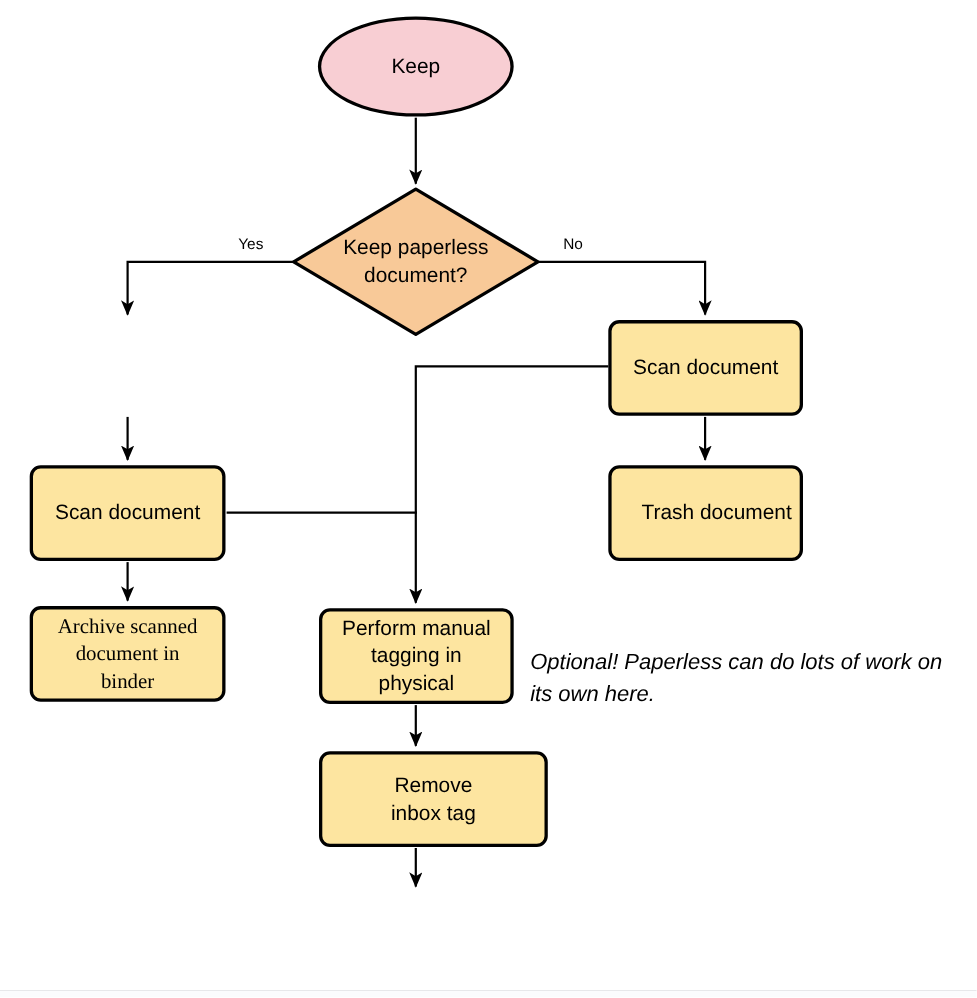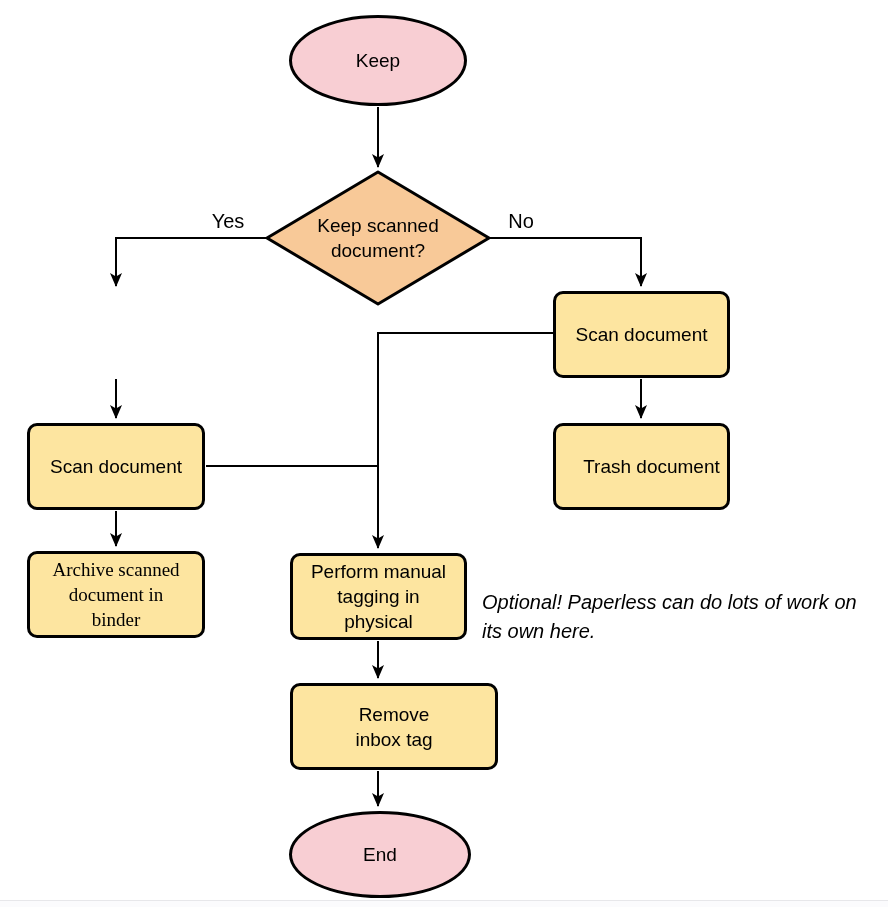--- a/index.html
+++ b/index.html
@@ -66,21 +66,21 @@
   #n-archive { left: 27px;  top: 551px; width: 178px; height: 87px; font-family: Liberation Serif, serif; }
   #n-scanr   { left: 553px; top: 291px; width: 177px; height: 87px; }
   #n-trash   { left: 553px; top: 423px; width: 177px; height: 87px; padding-left: 24px; }
   #n-tagging { left: 290px; top: 553px; width: 177px; height: 87px; }
   #n-remove  { left: 290px; top: 683px; width: 208px; height: 87px; }
   #n-end     { left: 289px; top: 811px; width: 182px; height: 87px; }
   .edge-label {
     position: absolute;
     width: 46px;
     text-align: center;
-    font-size: 20px;
+    font-size: 14px;
     line-height: 20px;
   }
   #lbl-yes { left: 205px; top: 211px; }
   #lbl-no  { left: 498px; top: 211px; }
   .note {
     position: absolute;
     left: 482px;
     top: 588px;
     width: 410px;
     font-size: 20px;
@@ -129,21 +129,21 @@
     <path class="edge" d="M206 466 L379 466"></path>
     <path class="edge" d="M378 641 L378 678" marker-end="url(#arrow)"></path>
     <path class="edge" d="M378 771 L378 806" marker-end="url(#arrow)"></path>
   </svg>
 
   <div id="n-start" class="node terminal">
     <span>Keep</span>
   </div>
 
   <div id="n-decision" class="node decision-label">
-    <span>Keep scanned
+    <span>Keep paperless
 document?</span>
   </div>
 
 
   <div id="n-scanl" class="node process">
     <span>Scan document</span>
   </div>
 
   <div id="n-archive" class="node process">
     <span>Archive scanned
@@ -163,23 +163,20 @@
     <span>Perform manual
 tagging in
 physical</span>
   </div>
 
   <div id="n-remove" class="node process">
     <span>Remove
 inbox tag</span>
   </div>
 
-  <div id="n-end" class="node terminal">
-    <span>End</span>
-  </div>
 
   <div id="lbl-yes" class="edge-label">
     <span>Yes</span>
   </div>
 
   <div id="lbl-no" class="edge-label">
     <span>No</span>
   </div>
 
   <div class="note">Optional! Paperless can do lots of work on

